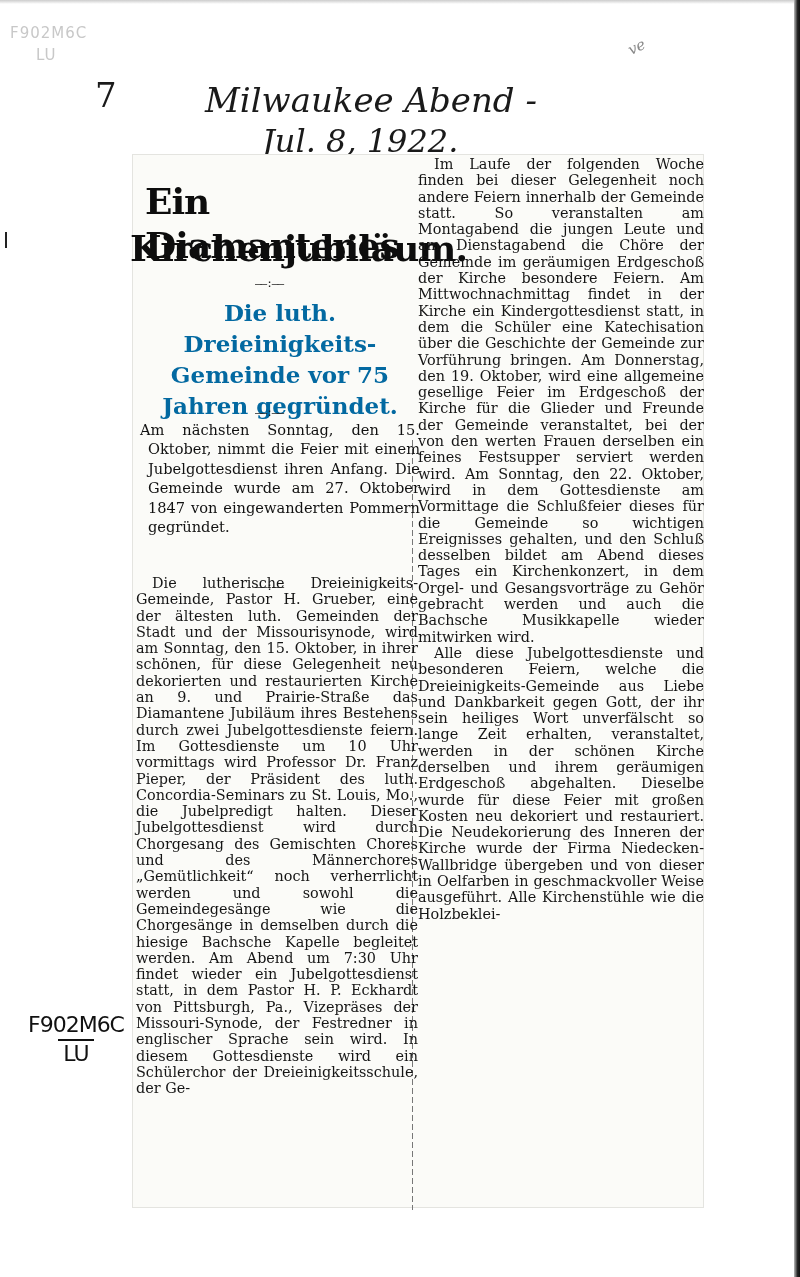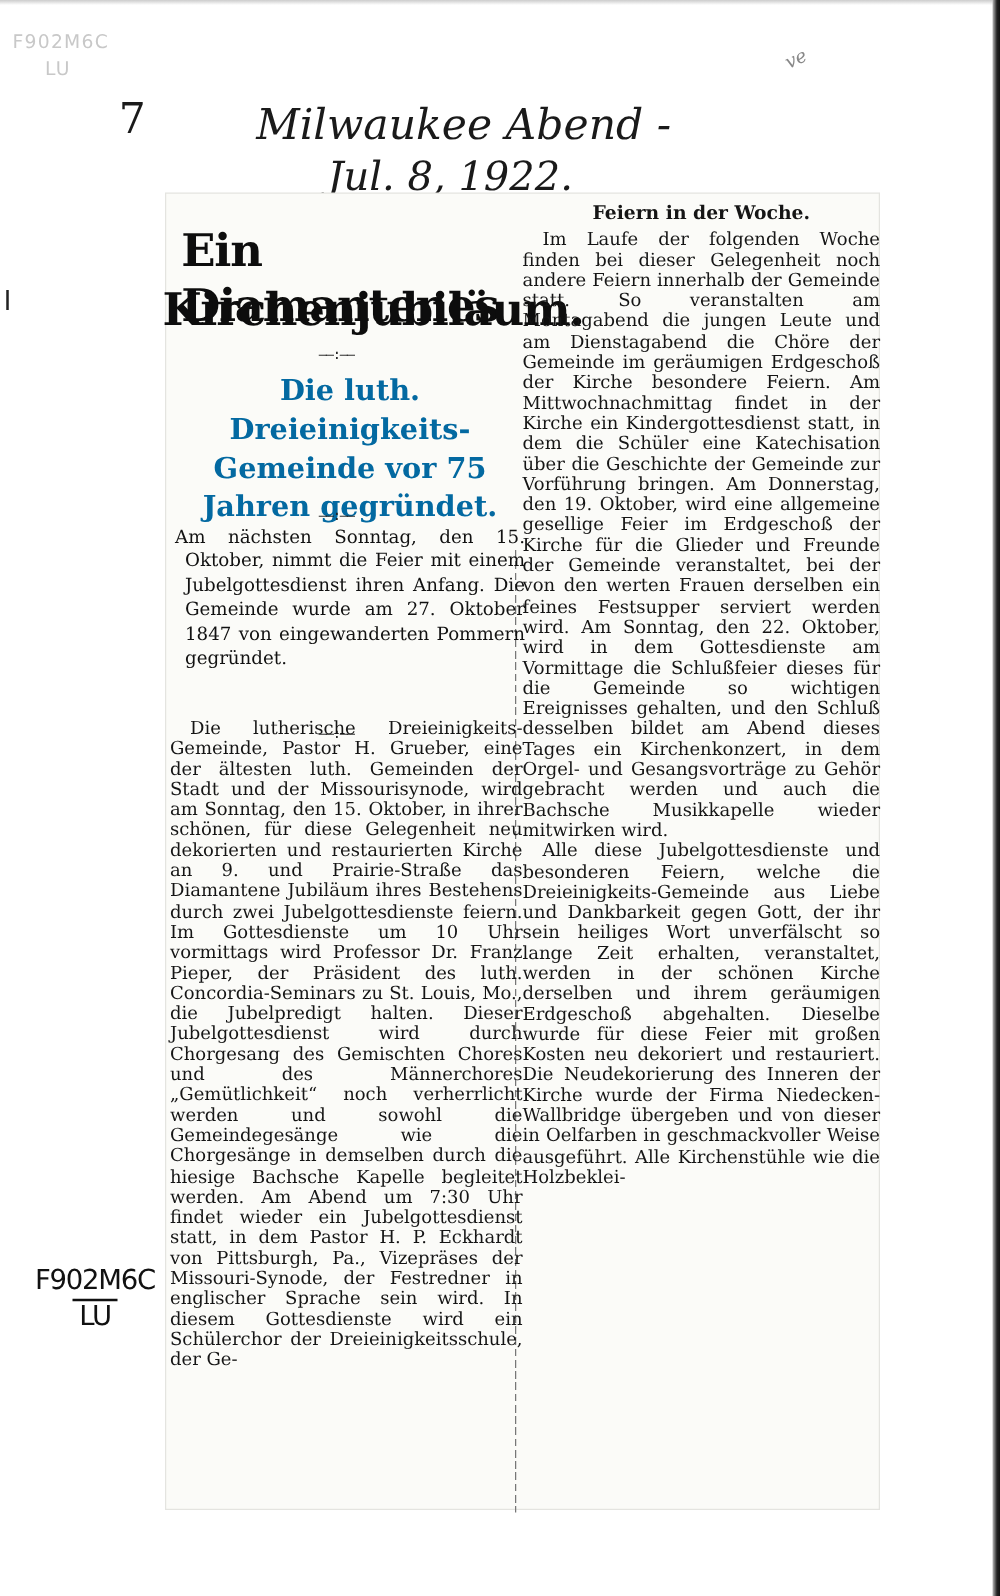--- a/index.html
+++ b/index.html
@@ -109,16 +109,15 @@
 
 <div class="lead" style="top:420px;">Am nächsten Sonntag, den 15. Oktober, nimmt die Feier mit einem Jubelgottesdienst ihren Anfang. Die Gemeinde wurde am 27. Oktober 1847 von eingewanderten Pommern gegründet.</div>
 
 <div class="sep" style="left:255px; top:580px;">——:——</div>
 
 <div class="col col-left" style="top:575px;">
   <p class="p">Die lutherische Dreieinigkeits-Gemeinde, Pastor H. Grueber, eine der ältesten luth. Gemeinden der Stadt und der Missourisynode, wird am Sonntag, den 15. Oktober, in ihrer schönen, für diese Gelegenheit neu dekorierten und restaurierten Kirche an 9. und Prairie-Straße das Diamantene Jubiläum ihres Bestehens durch zwei Jubelgottesdienste feiern. Im Gottesdienste um 10 Uhr vormittags wird Professor Dr. Franz Pieper, der Präsident des luth. Concordia-Seminars zu St. Louis, Mo., die Jubelpredigt halten. Dieser Jubelgottesdienst wird durch Chorgesang des Gemischten Chores und des Männerchores „Gemütlichkeit“ noch verherrlicht werden und sowohl die Gemeindegesänge wie die Chorgesänge in demselben durch die hiesige Bachsche Kapelle begleitet werden. Am Abend um 7:30 Uhr findet wieder ein Jubelgottesdienst statt, in dem Pastor H. P. Eckhardt von Pittsburgh, Pa., Vizepräses der Missouri-Synode, der Festredner in englischer Sprache sein wird. In diesem Gottesdienste wird ein Schülerchor der Dreieinigkeitsschule, der Ge-</p>
 </div>
 
 <div class="col col-right">
-  <div class="section-heading">Feiern in der Woche.</div>
   <p class="p">Im Laufe der folgenden Woche finden bei dieser Gelegenheit noch andere Feiern innerhalb der Gemeinde statt. So veranstalten am Montagabend die jungen Leute und am Dienstagabend die Chöre der Gemeinde im geräumigen Erdgeschoß der Kirche besondere Feiern. Am Mittwochnachmittag findet in der Kirche ein Kindergottesdienst statt, in dem die Schüler eine Katechisation über die Geschichte der Gemeinde zur Vorführung bringen. Am Donnerstag, den 19. Oktober, wird eine allgemeine gesellige Feier im Erdgeschoß der Kirche für die Glieder und Freunde der Gemeinde veranstaltet, bei der von den werten Frauen derselben ein feines Festsupper serviert werden wird. Am Sonntag, den 22. Oktober, wird in dem Gottesdienste am Vormittage die Schlußfeier dieses für die Gemeinde so wichtigen Ereignisses gehalten, und den Schluß desselben bildet am Abend dieses Tages ein Kirchenkonzert, in dem Orgel- und Gesangsvorträge zu Gehör gebracht werden und auch die Bachsche Musikkapelle wieder mitwirken wird.</p>
   <p class="p">Alle diese Jubelgottesdienste und besonderen Feiern, welche die Dreieinigkeits-Gemeinde aus Liebe und Dankbarkeit gegen Gott, der ihr sein heiliges Wort unverfälscht so lange Zeit erhalten, veranstaltet, werden in der schönen Kirche derselben und ihrem geräumigen Erdgeschoß abgehalten. Dieselbe wurde für diese Feier mit großen Kosten neu dekoriert und restauriert. Die Neudekorierung des Inneren der Kirche wurde der Firma Niedecken-Wallbridge übergeben und von dieser in Oelfarben in geschmackvoller Weise ausgeführt. Alle Kirchenstühle wie die Holzbeklei-</p>
 </div>
 
 </body></html>

